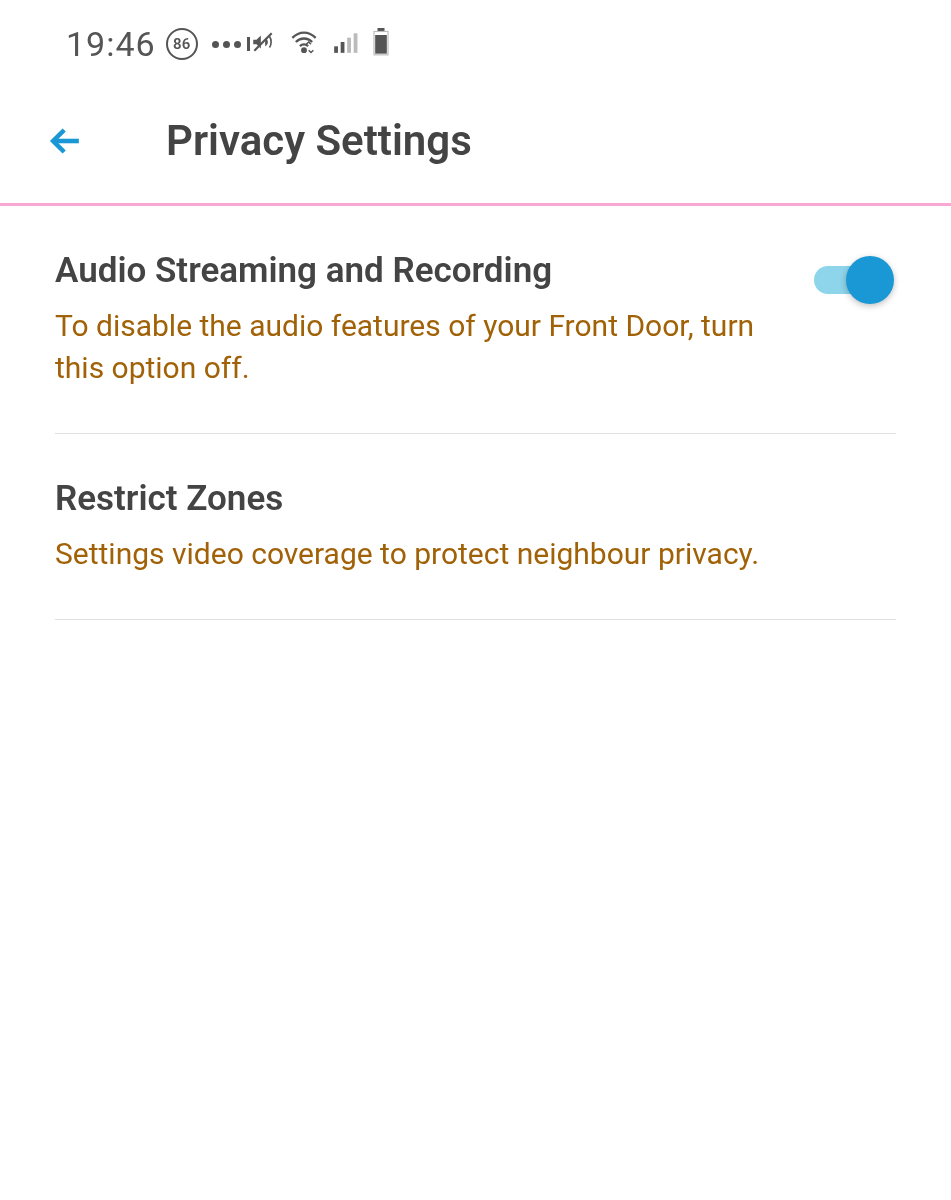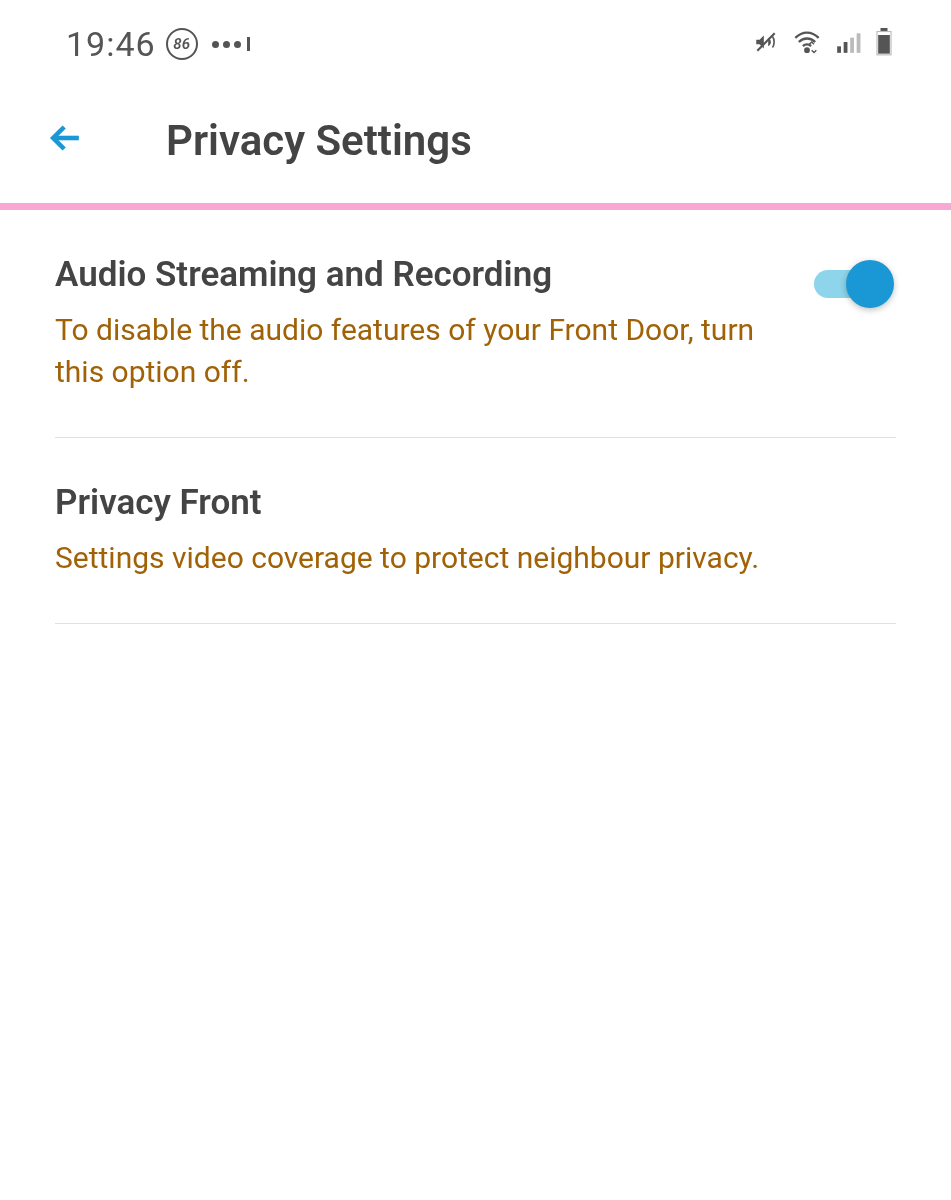--- a/index.html
+++ b/index.html
@@ -11,21 +11,21 @@
     body {
       font-family: -apple-system, BlinkMacSystemFont, 'Segoe UI', Roboto, Helvetica, Arial, sans-serif;
       background: #ffffff;
       width: 951px;
       height: 1200px;
       overflow: hidden;
     }
     
     .status-bar {
       display: flex;
-      justify-content: space-between;
+      justify-content: flex-start;
       align-items: center;
       padding: 16px 58px 16px 66px;
       height: 88px;
     }
     
     .status-left {
       display: flex;
       align-items: center;
       gap: 10px;
     }
@@ -41,21 +41,20 @@
       width: 32px;
       height: 32px;
       border: 2px solid #555;
       border-radius: 50%;
       display: flex;
       align-items: center;
       justify-content: center;
       font-size: 15px;
       font-weight: 600;
       color: #555;
-      font-style: italic;
     }
     
     .dots {
       display: flex;
       align-items: center;
       gap: 4px;
       margin-left: 4px;
     }
     
     .dot {
@@ -77,22 +76,23 @@
       align-items: center;
       gap: 14px;
     }
     
     .status-icon {
       color: #555;
     }
     
     .header {
       display: flex;
+      align-items: center;
       padding: 28px 44px 38px 44px;
-      border-bottom: 7px solid #f9a8d4;
+      border-bottom: 3px solid #f9a8d4;
     }
     
     .back-button {
       width: 44px;
       height: 44px;
       display: flex;
       align-items: center;
       justify-content: center;
       cursor: pointer;
       margin-right: 78px;
@@ -233,18 +233,18 @@
       <div class="setting-description">To disable the audio features of your Front Door, turn this option off.</div>
     </div>
     <div class="toggle">
       <div class="toggle-track"></div>
       <div class="toggle-thumb"></div>
     </div>
   </div>
 
   <div class="setting-item">
     <div class="setting-content">
-      <div class="setting-title">Privacy Front</div>
+      <div class="setting-title">Restrict Zones</div>
       <div class="setting-description">Settings video coverage to protect neighbour privacy.</div>
     </div>
   </div>
 
 </div>
 
 </body></html>

